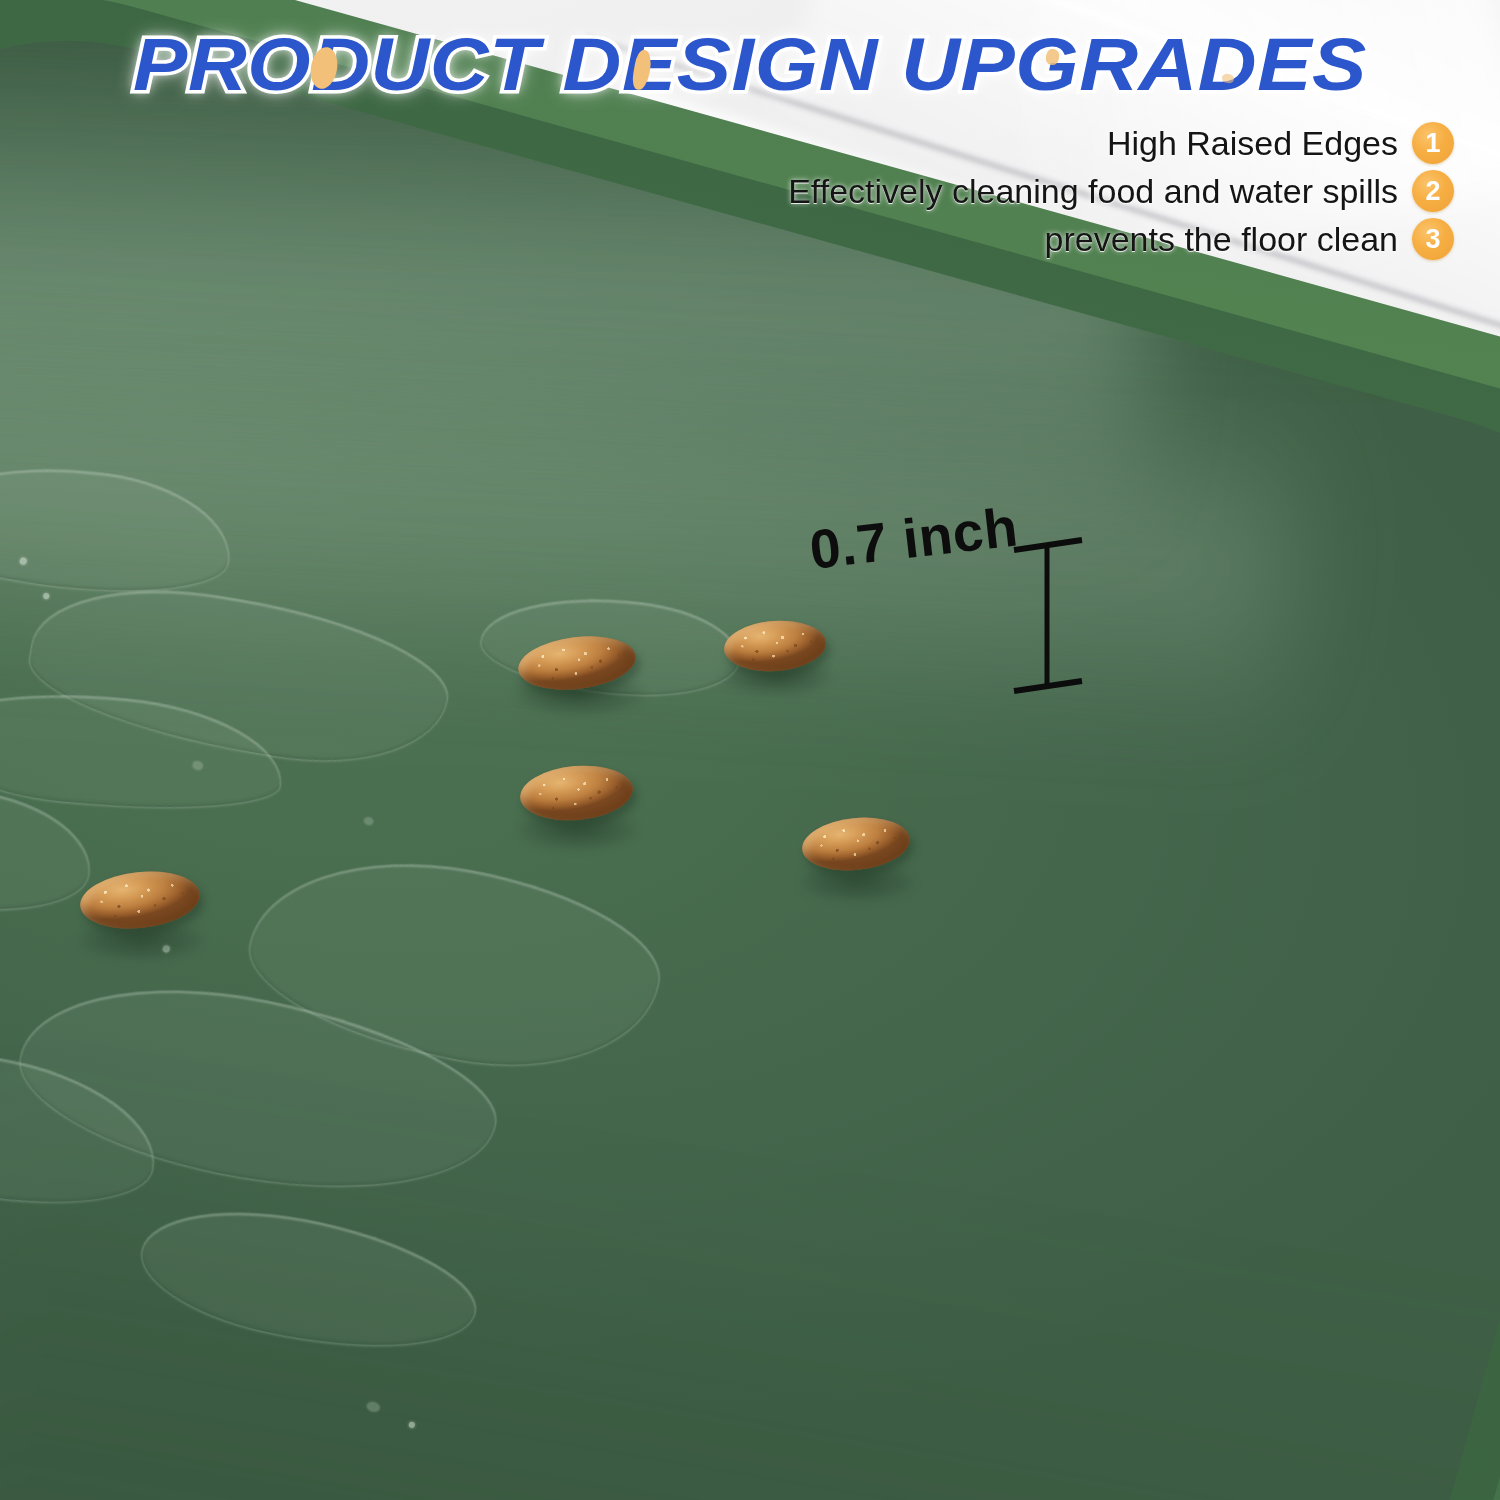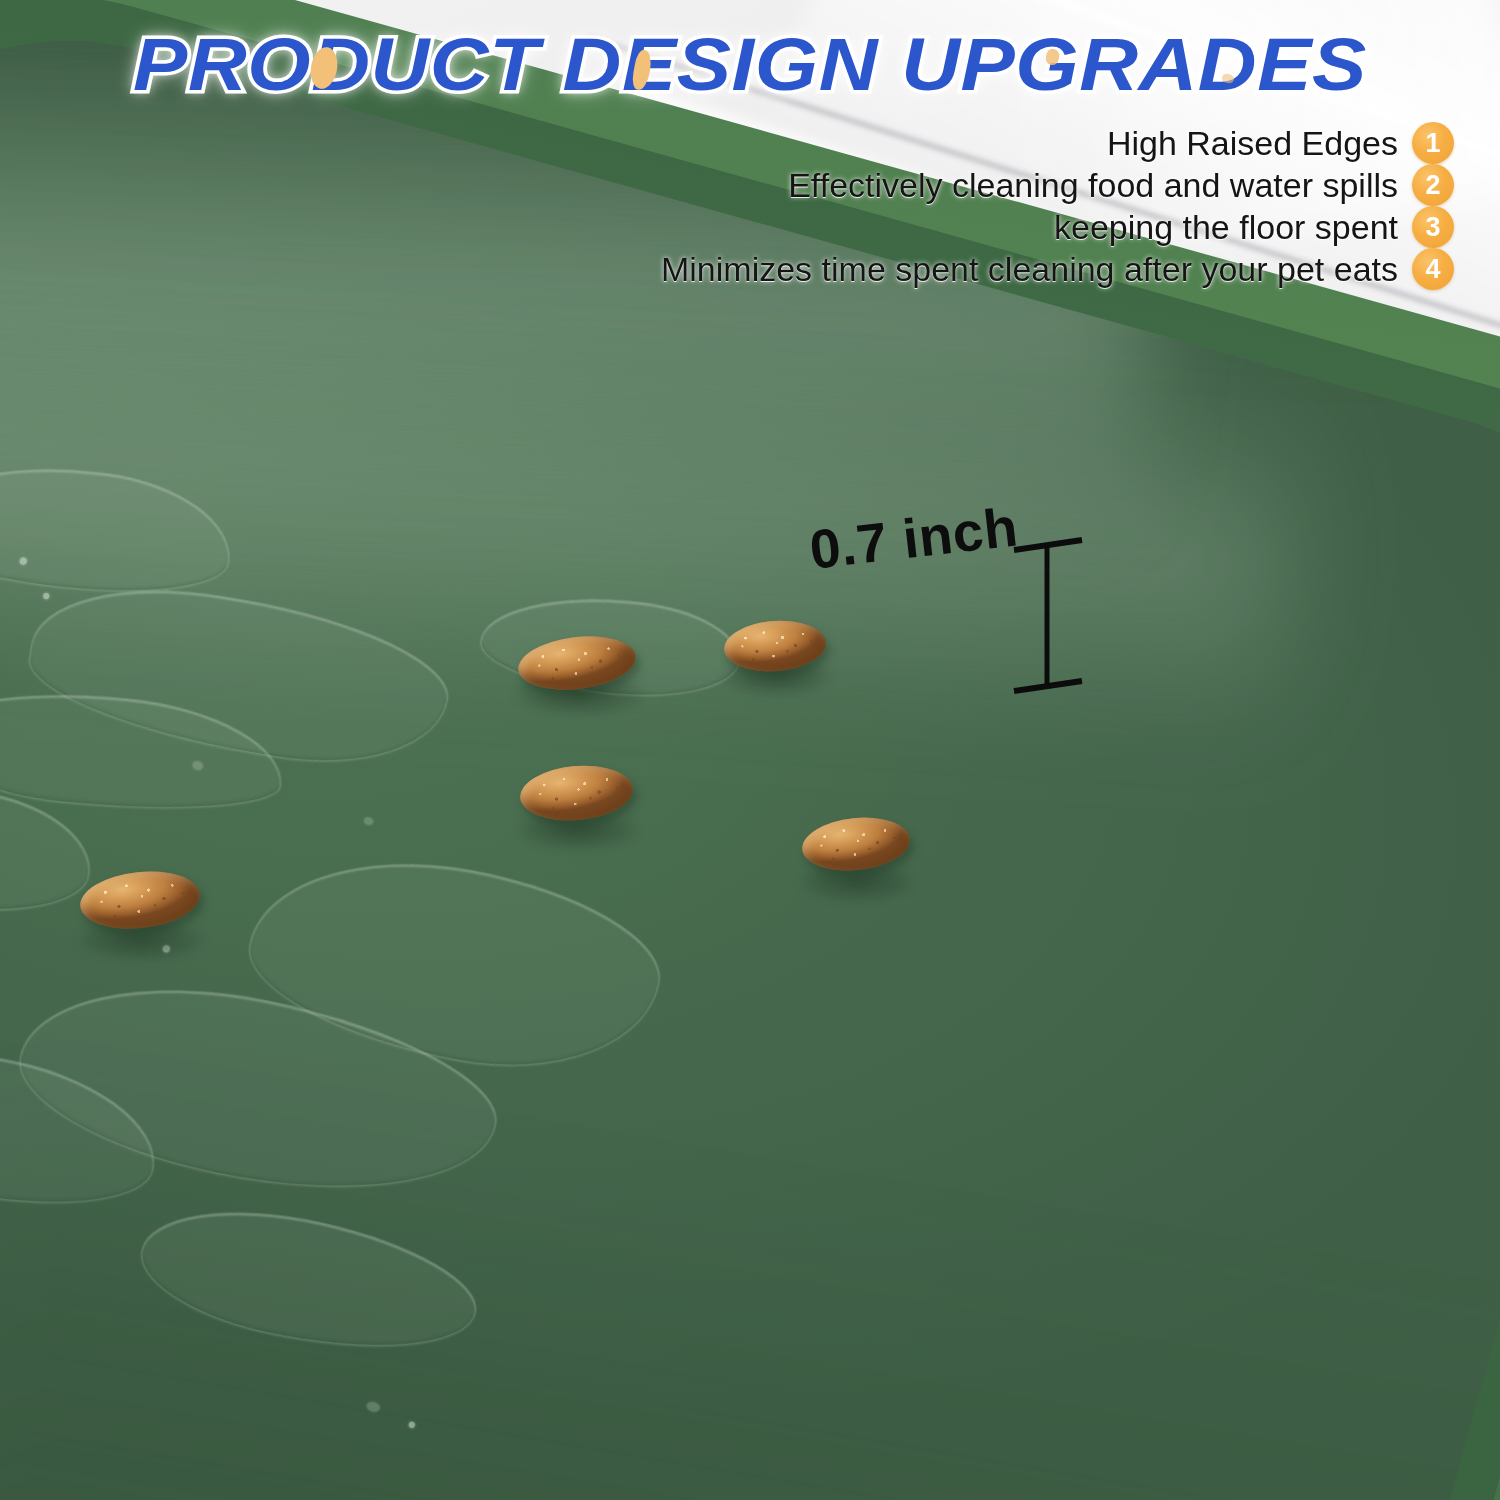--- a/index.html
+++ b/index.html
@@ -244,20 +244,21 @@
   #c-a { left:1222px; top:74px; width:12px; height:9px; transform:rotate(10deg); border-radius:45%; opacity:.6; }
 
   
   #bullets {
     position:absolute;
     right:46px; top:122px;
     width:980px;
     display:flex;
     flex-direction:column;
     align-items:flex-end;
+    gap:6px;
   }
   .bullet-row {
     display:flex;
     align-items:center;
     gap:14px;
     justify-content:flex-end;
   }
   .bullet-text {
     font-size:34px;
     color:#151515;
@@ -361,24 +362,20 @@
       <span class="bullet-text">High Raised Edges</span>
       <span class="bullet-badge">1</span>
     </div>
 
     <div class="bullet-row">
       <span class="bullet-text">Effectively cleaning food and water spills</span>
       <span class="bullet-badge">2</span>
     </div>
 
     <div class="bullet-row">
-      <span class="bullet-text">keeping the floor spent</span>
+      <span class="bullet-text">prevents the floor clean</span>
       <span class="bullet-badge">3</span>
     </div>
 
-    <div class="bullet-row">
-      <span class="bullet-text">Minimizes time spent cleaning after your pet eats</span>
-      <span class="bullet-badge">4</span>
-    </div>
 
   </div>
 
 </div>
 
 </body></html>

